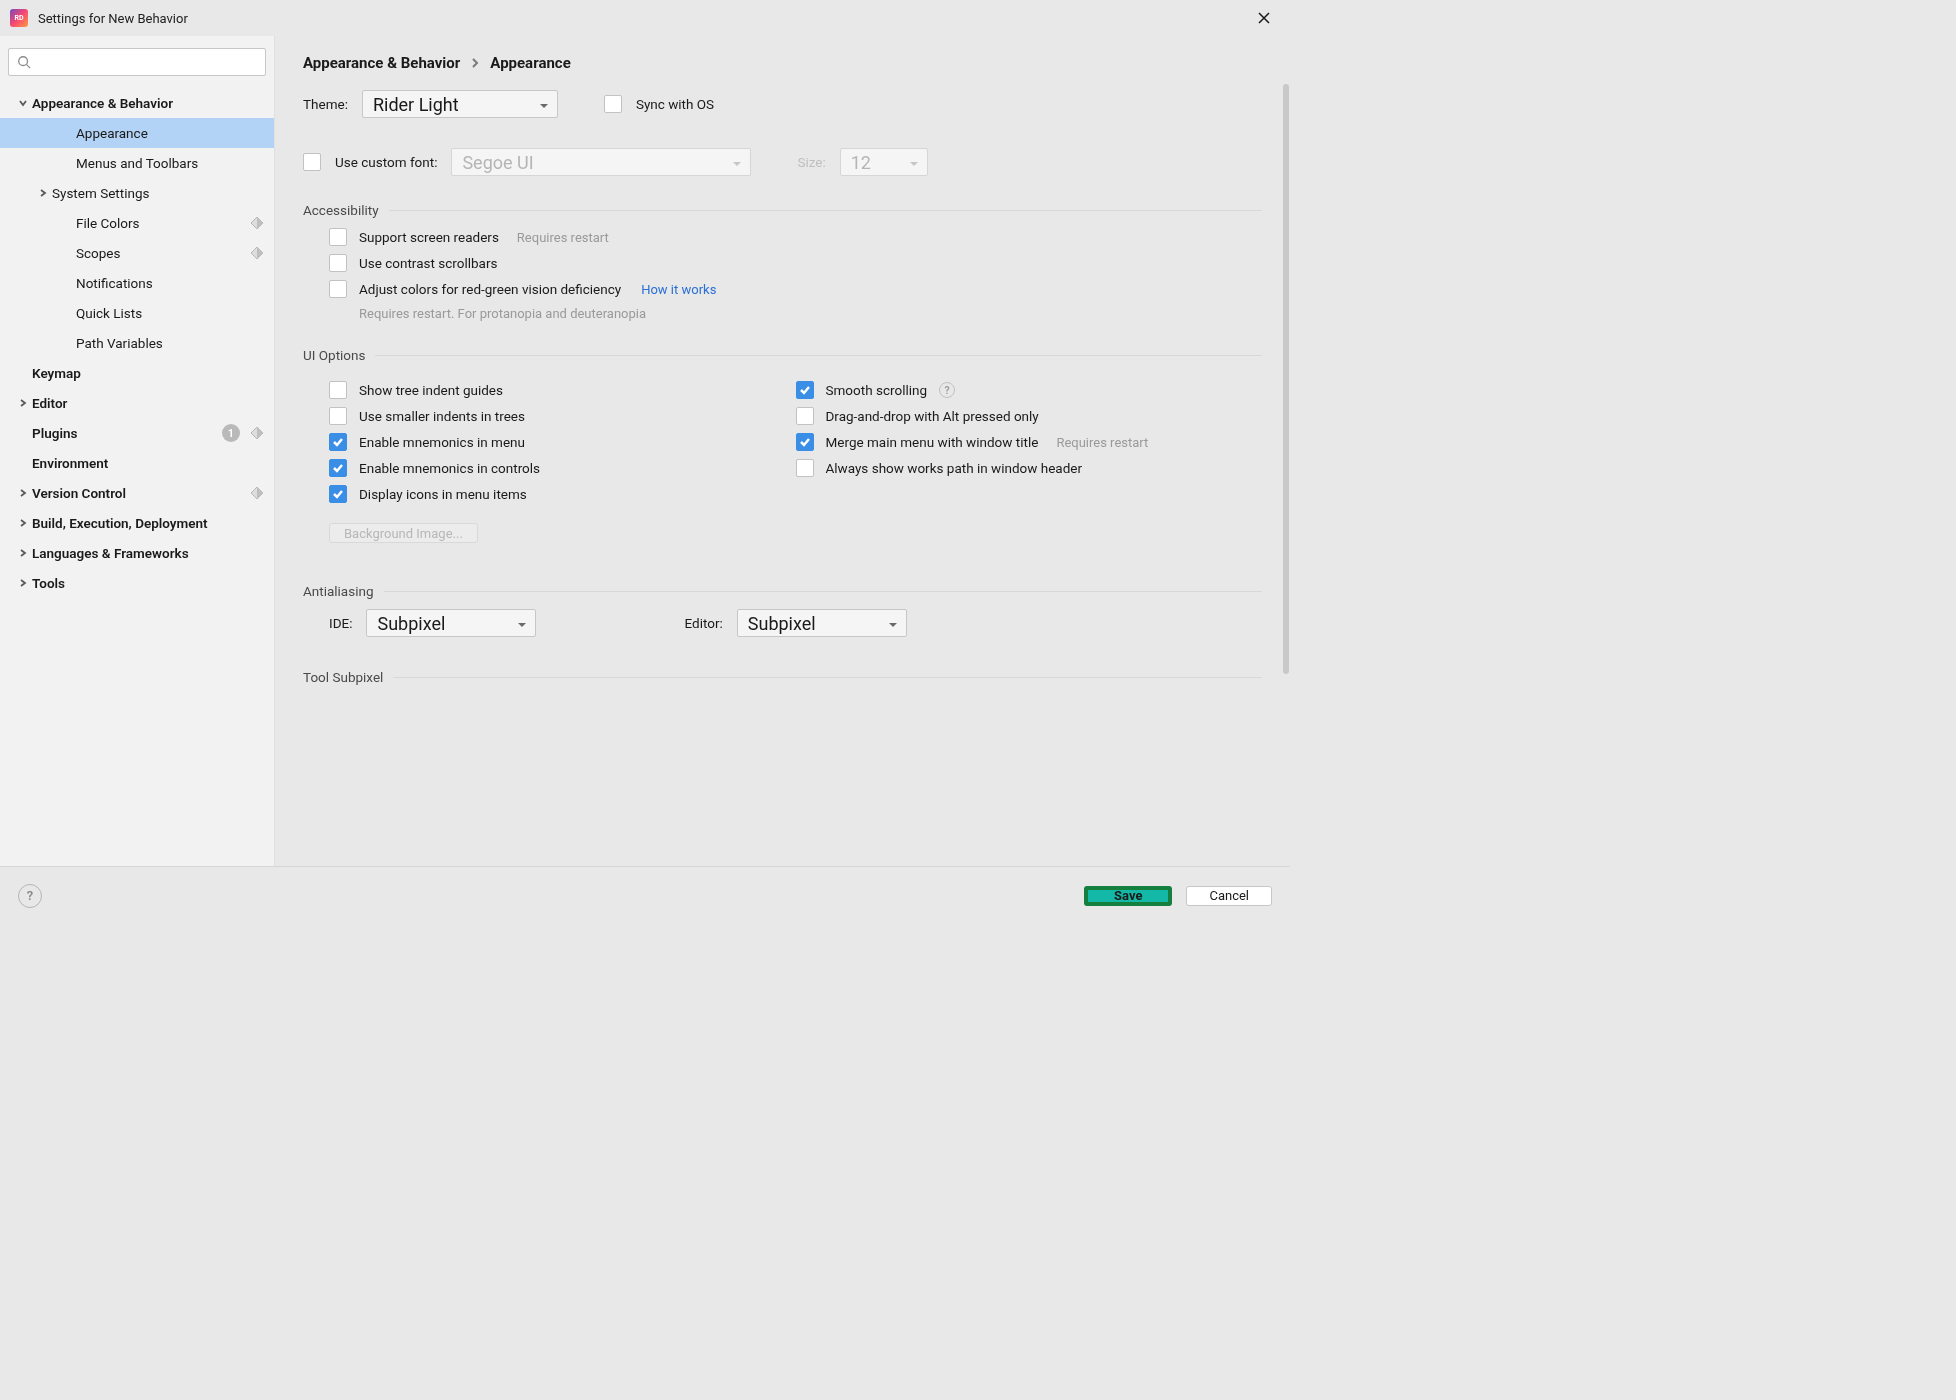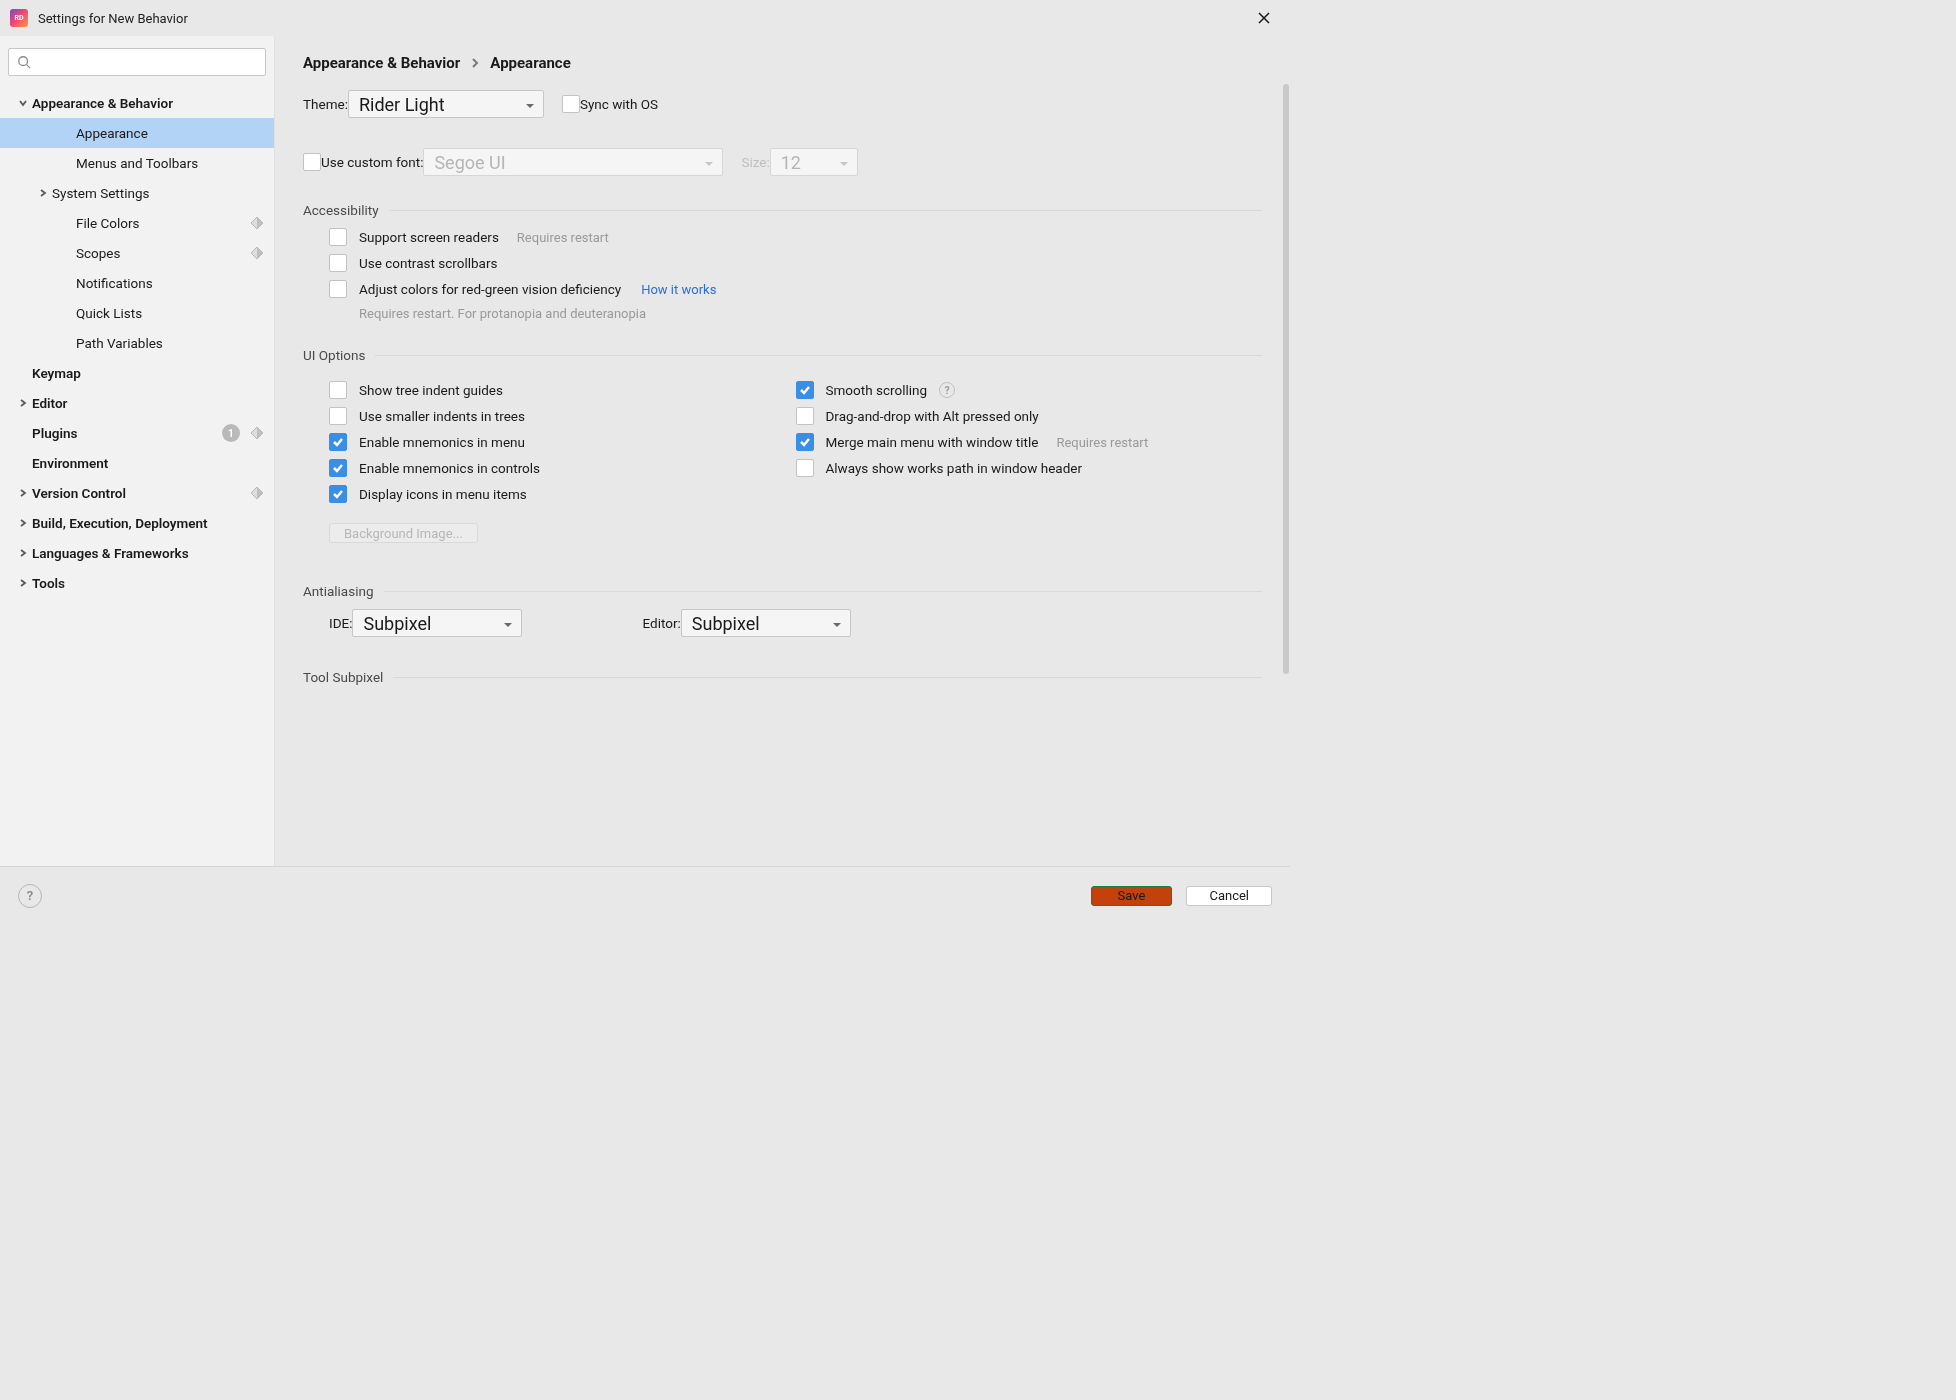--- a/index.html
+++ b/index.html
@@ -74,21 +74,21 @@
   .pad-0{padding-left:14px}
   .pad-1{padding-left:34px}
   .pad-2{padding-left:58px}
 
   .content {
     flex:1; overflow:auto; padding: 18px 28px 24px 28px; position:relative;
   }
   .breadcrumb { display:flex; align-items:center; gap:10px; font-size:15px; font-weight:700; color:#1a1a1a; margin-bottom:18px; }
   .breadcrumb .sep svg{ width:10px; height:10px; stroke:#7a7a7a; stroke-width:2; fill:none;}
   
-  .row { display:flex; align-items:center; gap:0; margin-bottom:12px; flex-wrap:wrap; }
+  .row { display:flex; align-items:center; gap:14px; margin-bottom:12px; flex-wrap:wrap; }
   .lbl { font-size:13.5px; color:#1a1a1a; }
   .lbl.disabled{ color:#bfbfbf;}
   .note { color:#9a9a9a; font-size:13px; }
   .link { color:#2a6fd6; cursor:pointer; }
 
   .combo {
     display:inline-flex; align-items:center; justify-content:space-between;
     background:#f5f5f5; border:1px solid #c7c7c7; border-radius:2px;
     height:28px; padding:0 8px 0 10px; min-width:150px; cursor:pointer; font-size:18px;
   }
@@ -119,21 +119,21 @@
   
   .footer{
     height:58px; background:#e8e8e8; border-top:1px solid #d6d6d6;
     display:flex; align-items:center; padding:0 18px;
   }
   .help-circle{
     width:24px; height:24px; border:1.5px solid #b5b5b5; border-radius:50%;
     display:flex; align-items:center; justify-content:center; color:#8a8a8a; font-weight:600; font-size:13px; cursor:pointer;
   }
   .footer .spacer{flex:1;}
-  .btn-primary{ background:#c2410c; border:1px solid #15803d; color:#1a1a1a; font-weight:400; padding:0 26px; }
+  .btn-primary{ background:#14b8a6; border:4px solid #15803d; color:#1a1a1a; font-weight:700; padding:0 26px; }
   .btn-secondary{ background:#fff; padding:0 22px; }
 
   .scroll-track{
     position:absolute; top:0; right:0; width:8px; height:100%;
   }
   .scroll-thumb{
     position:absolute; right:1px; top:48px; width:6px; height:590px; background:#c9c9c9; border-radius:3px;
   }
   .help-icon{
     width:16px; height:16px; border:1px solid #c0c0c0; border-radius:50%; display:inline-flex;

